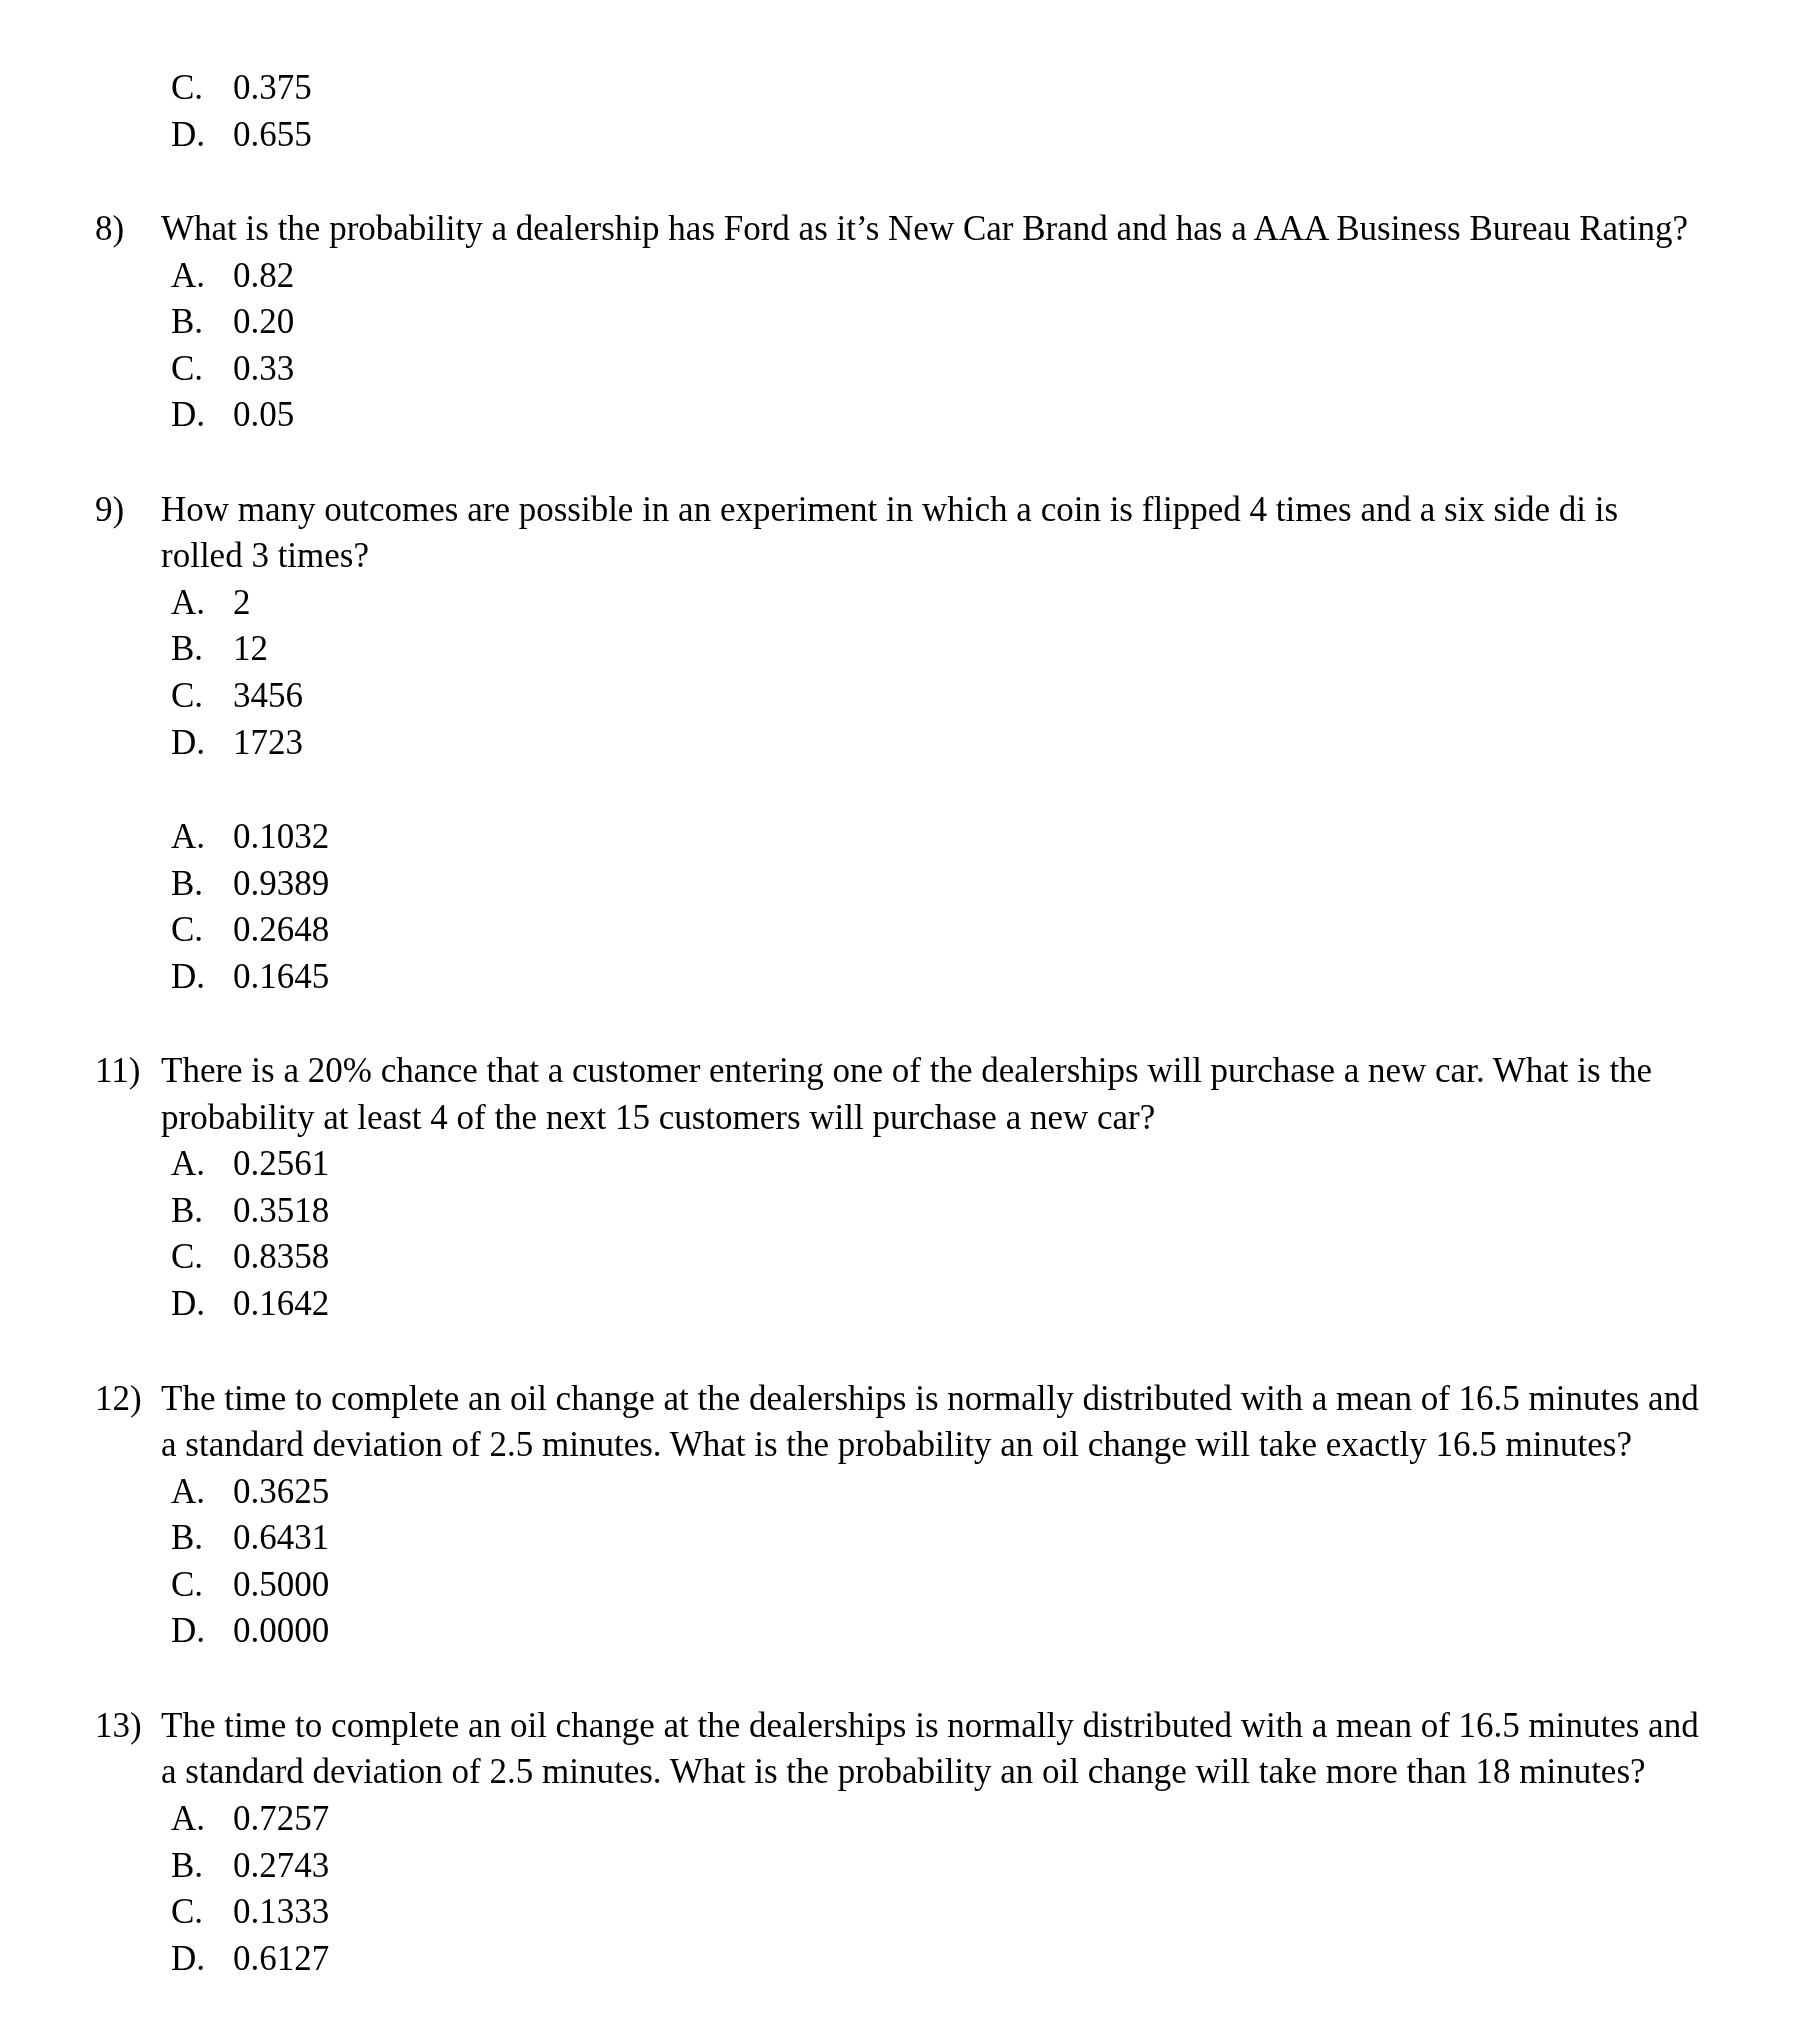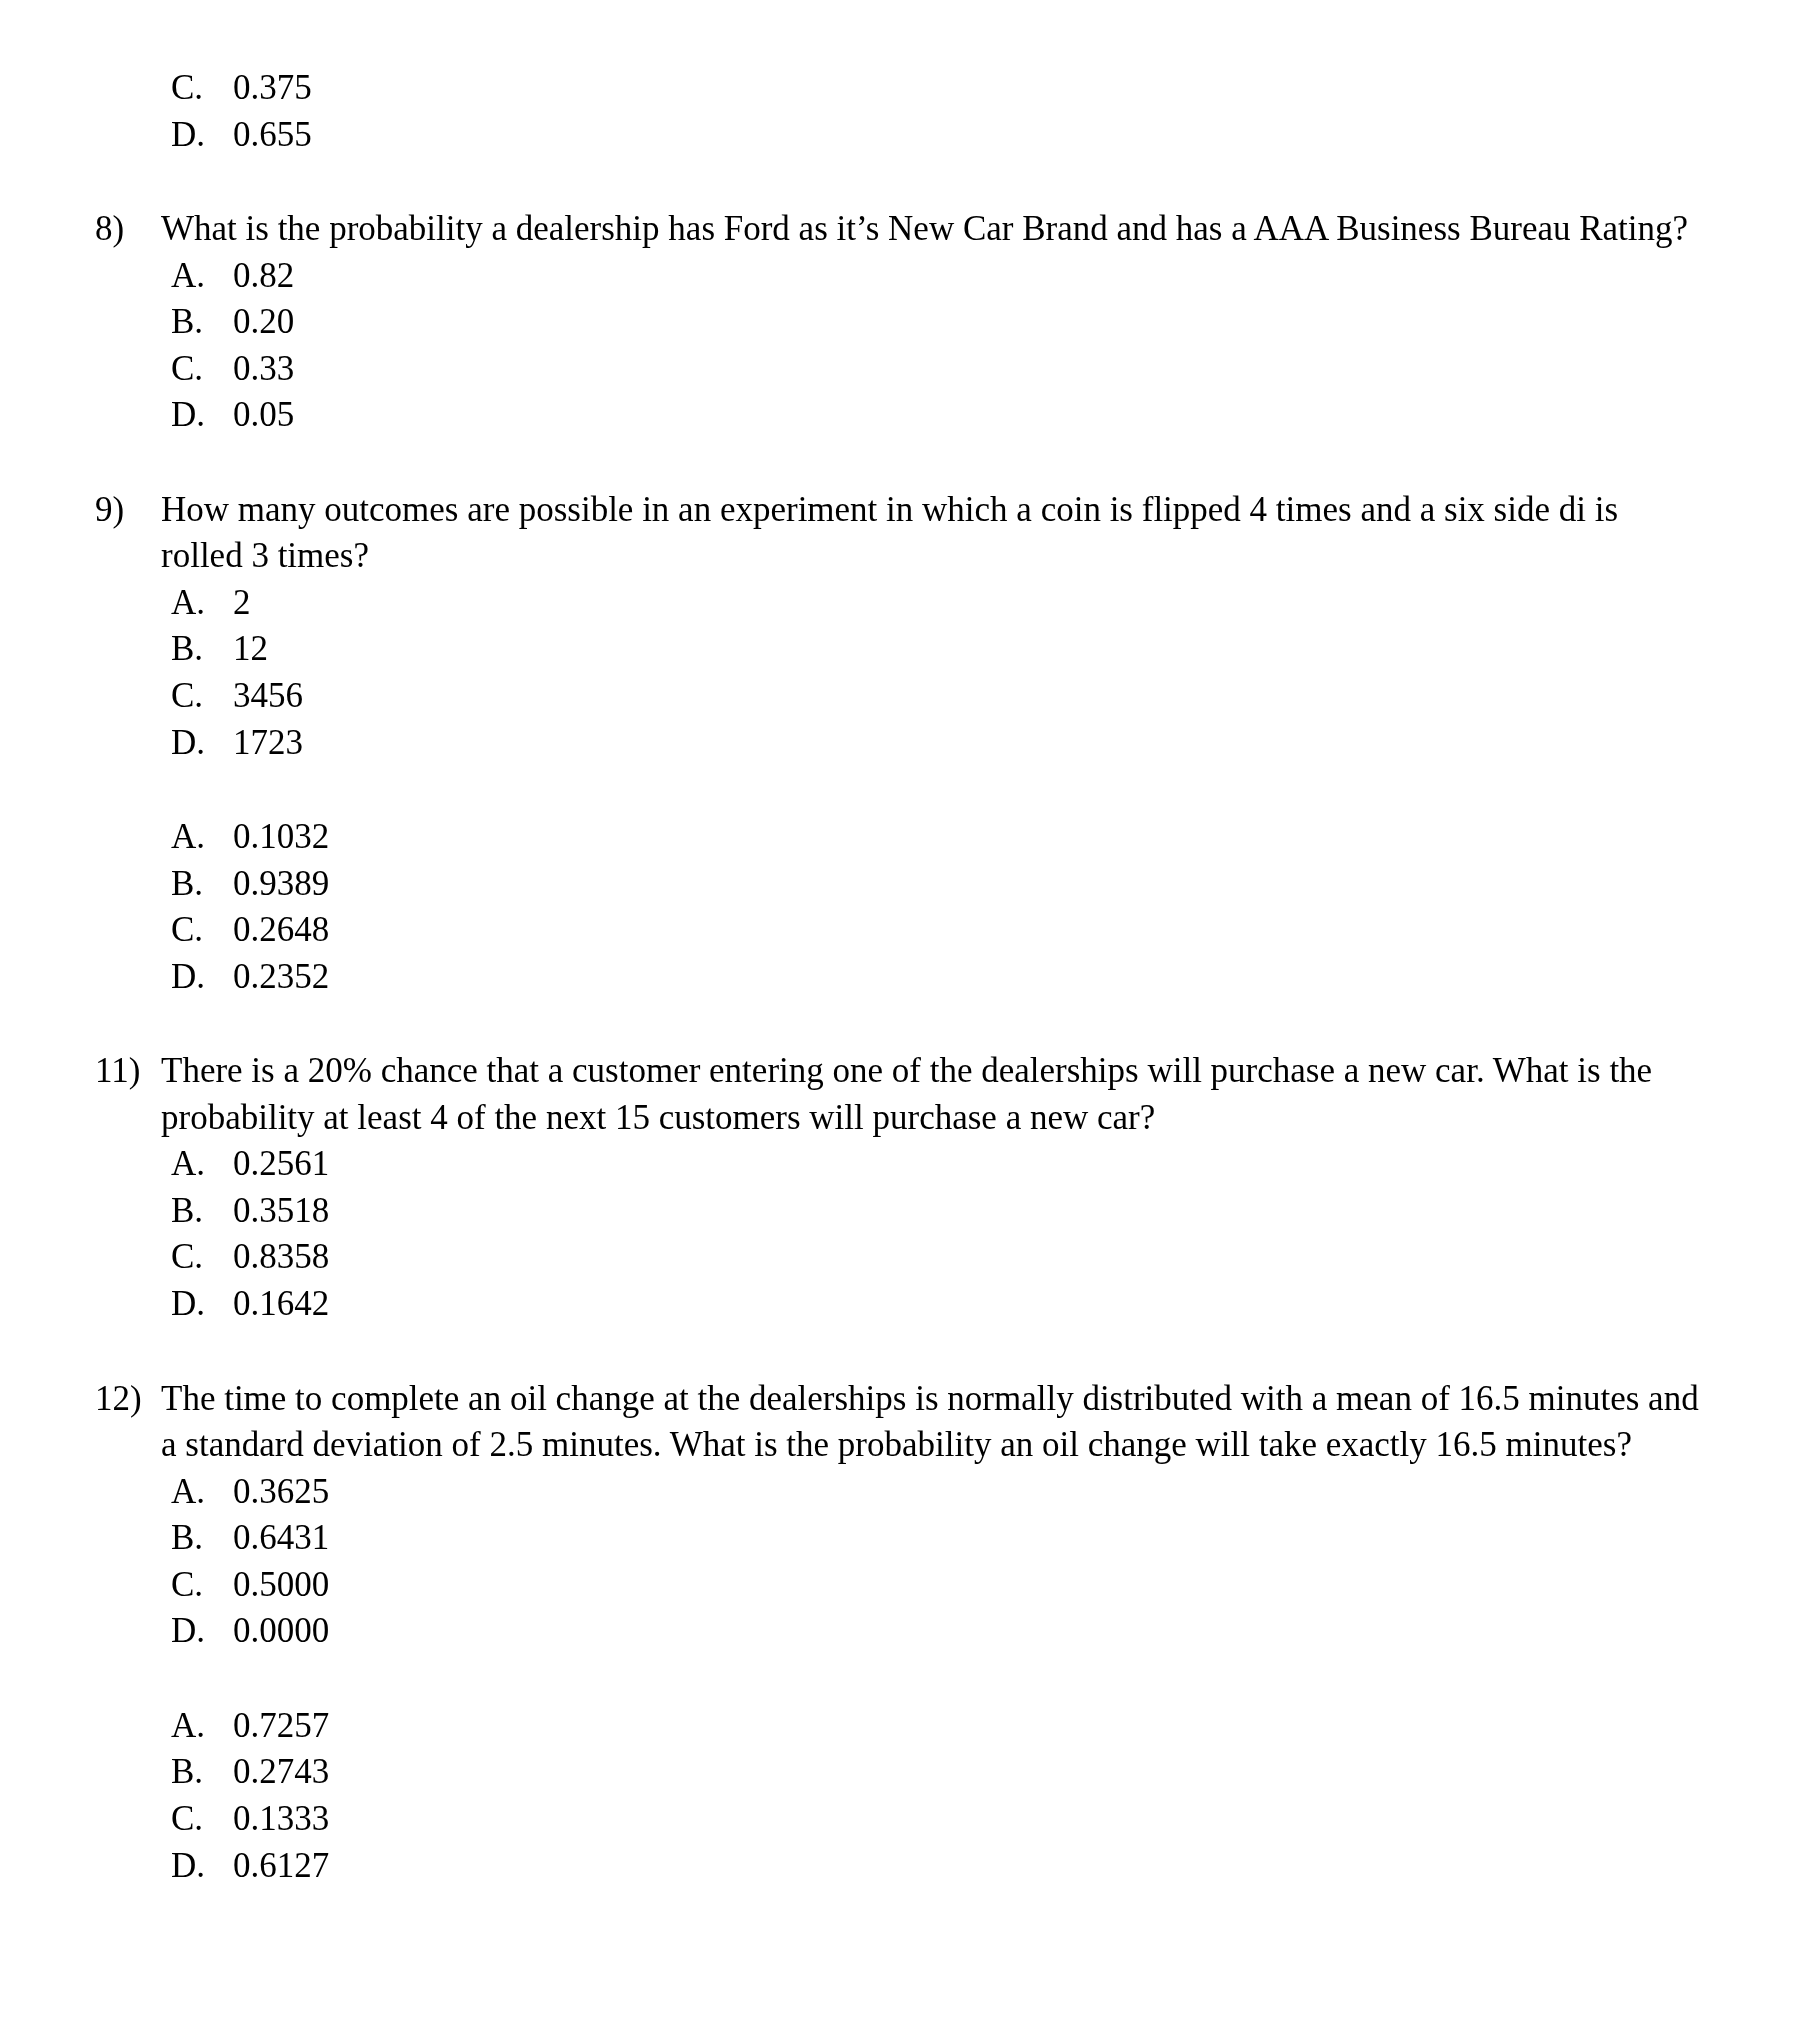--- a/index.html
+++ b/index.html
@@ -128,21 +128,21 @@
       <div class="option">
         <span class="letter">B.</span>
         <span class="value">0.9389</span>
       </div>
       <div class="option">
         <span class="letter">C.</span>
         <span class="value">0.2648</span>
       </div>
       <div class="option">
         <span class="letter">D.</span>
-        <span class="value">0.2352</span>
+        <span class="value">0.1645</span>
       </div>
     </div>
   </div>
 
   <div class="question">
     <div class="qrow">
       <span class="qnum">11)</span>
       <div class="qtext">There is a 20% chance that a customer entering one of the dealerships will purchase a new car.  What is the probability at least 4 of the next 15 customers will purchase a new car?</div>
     </div>
     <div class="options">
@@ -184,20 +184,24 @@
         <span class="value">0.5000</span>
       </div>
       <div class="option">
         <span class="letter">D.</span>
         <span class="value">0.0000</span>
       </div>
     </div>
   </div>
 
   <div class="question">
+    <div class="qrow">
+      <span class="qnum">13)</span>
+      <div class="qtext">The time to complete an oil change at the dealerships is normally distributed with a mean of 16.5 minutes and a standard deviation of 2.5 minutes.  What is the probability an oil change will take more than 18 minutes?</div>
+    </div>
     <div class="options">
       <div class="option">
         <span class="letter">A.</span>
         <span class="value">0.7257</span>
       </div>
       <div class="option">
         <span class="letter">B.</span>
         <span class="value">0.2743</span>
       </div>
       <div class="option">

